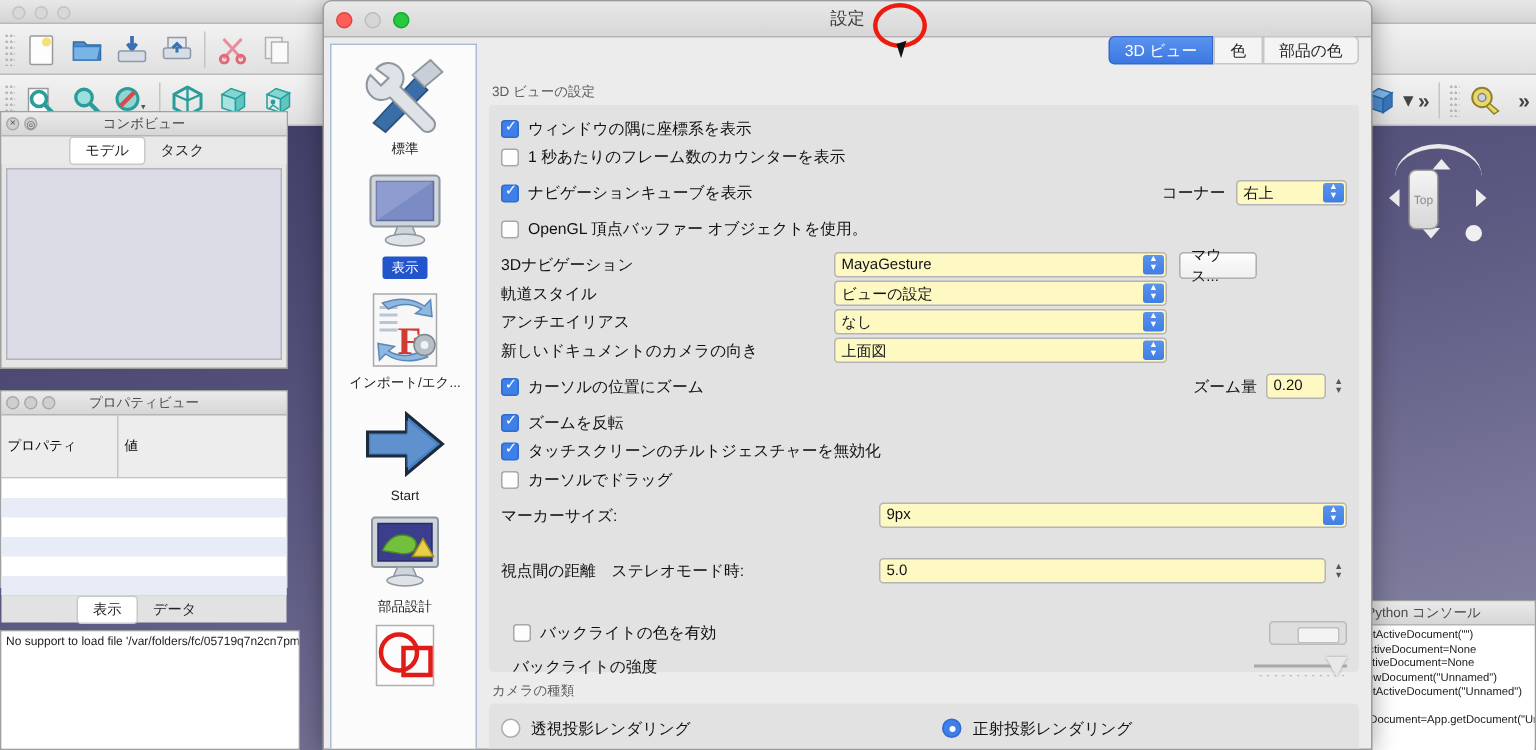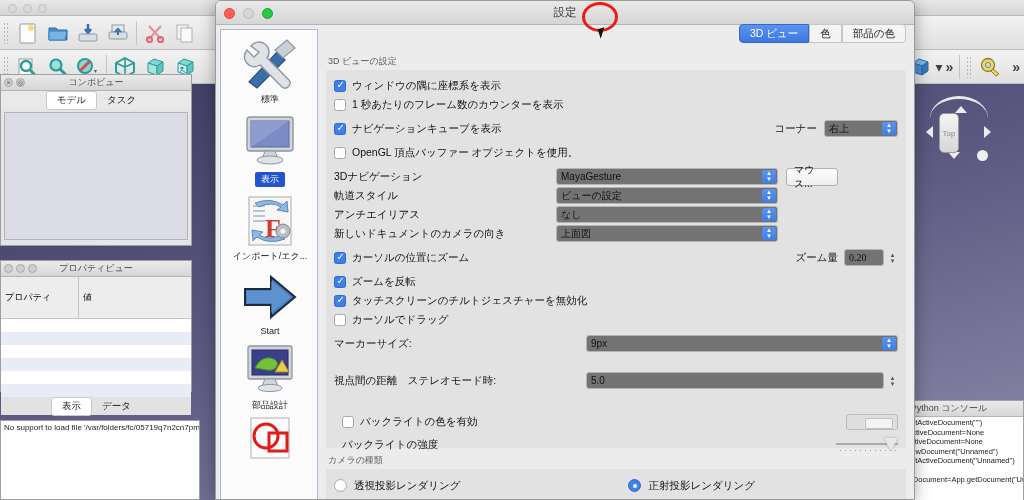--- a/index.html
+++ b/index.html
@@ -132,21 +132,21 @@
   .row { display:flex; align-items:center; min-height:19px; }
   .row.sp { margin-top:5px; }
   .cb { width:12px;height:12px;border-radius:2.5px;border:1px solid #a8a8a8;background:#fdfdfd;
         margin-right:6px; flex:none; position:relative; }
   .cb.on { background:#3f7fe8; border-color:#2f6bd0; }
   .cb.on:after { content:"✓"; position:absolute; left:1.5px; top:-1.5px; color:#fff; font-size:10px; font-weight:bold; }
   .lbl { font-size:10.5px; color:#111; }
   .lbl.lead { width:222px; flex:none; }
 
   .sel-box {
-    height:17px; background:#737373; border:1px solid #b4b4b4; border-radius:3px;
+    height:17px; background:#fef9c3; border:1px solid #b4b4b4; border-radius:3px;
     display:flex; align-items:center; padding:0 4px; font-size:10px; color:#111;
     position:relative;
   }
   .stepper-btn {
     position:absolute; right:1px; top:1px; width:14px; height:13px;
     background:linear-gradient(#5b93ec,#3f7ee6); border-radius:2px;
     color:#fff; font-size:7px; line-height:6px; text-align:center; padding-top:0px;
   }
   .spin {
     width:11px; height:17px; margin-left:3px; flex:none;
@@ -570,21 +570,21 @@
                 <span>上面図</span>
                 <span class="stepper-btn">▴<br>▾</span>
               </span>
             </div>
 
             <div class="row sp">
               <span class="cb on"></span>
               <span class="lbl">カーソルの位置にズーム</span>
               <span style="flex:1"></span>
               <span class="lbl" style="margin-right:6px;">ズーム量</span>
-              <span class="sel-box" style="width:40px;font-family:Liberation Serif, serif;">0.20</span>
+              <span class="sel-box" style="width:40px;">0.20</span>
               <span class="spin">▴<br>▾</span>
             </div>
 
             <div class="row sp">
               <span class="cb on"></span>
               <span class="lbl">ズームを反転</span>
             </div>
 
             <div class="row">
               <span class="cb on"></span>

